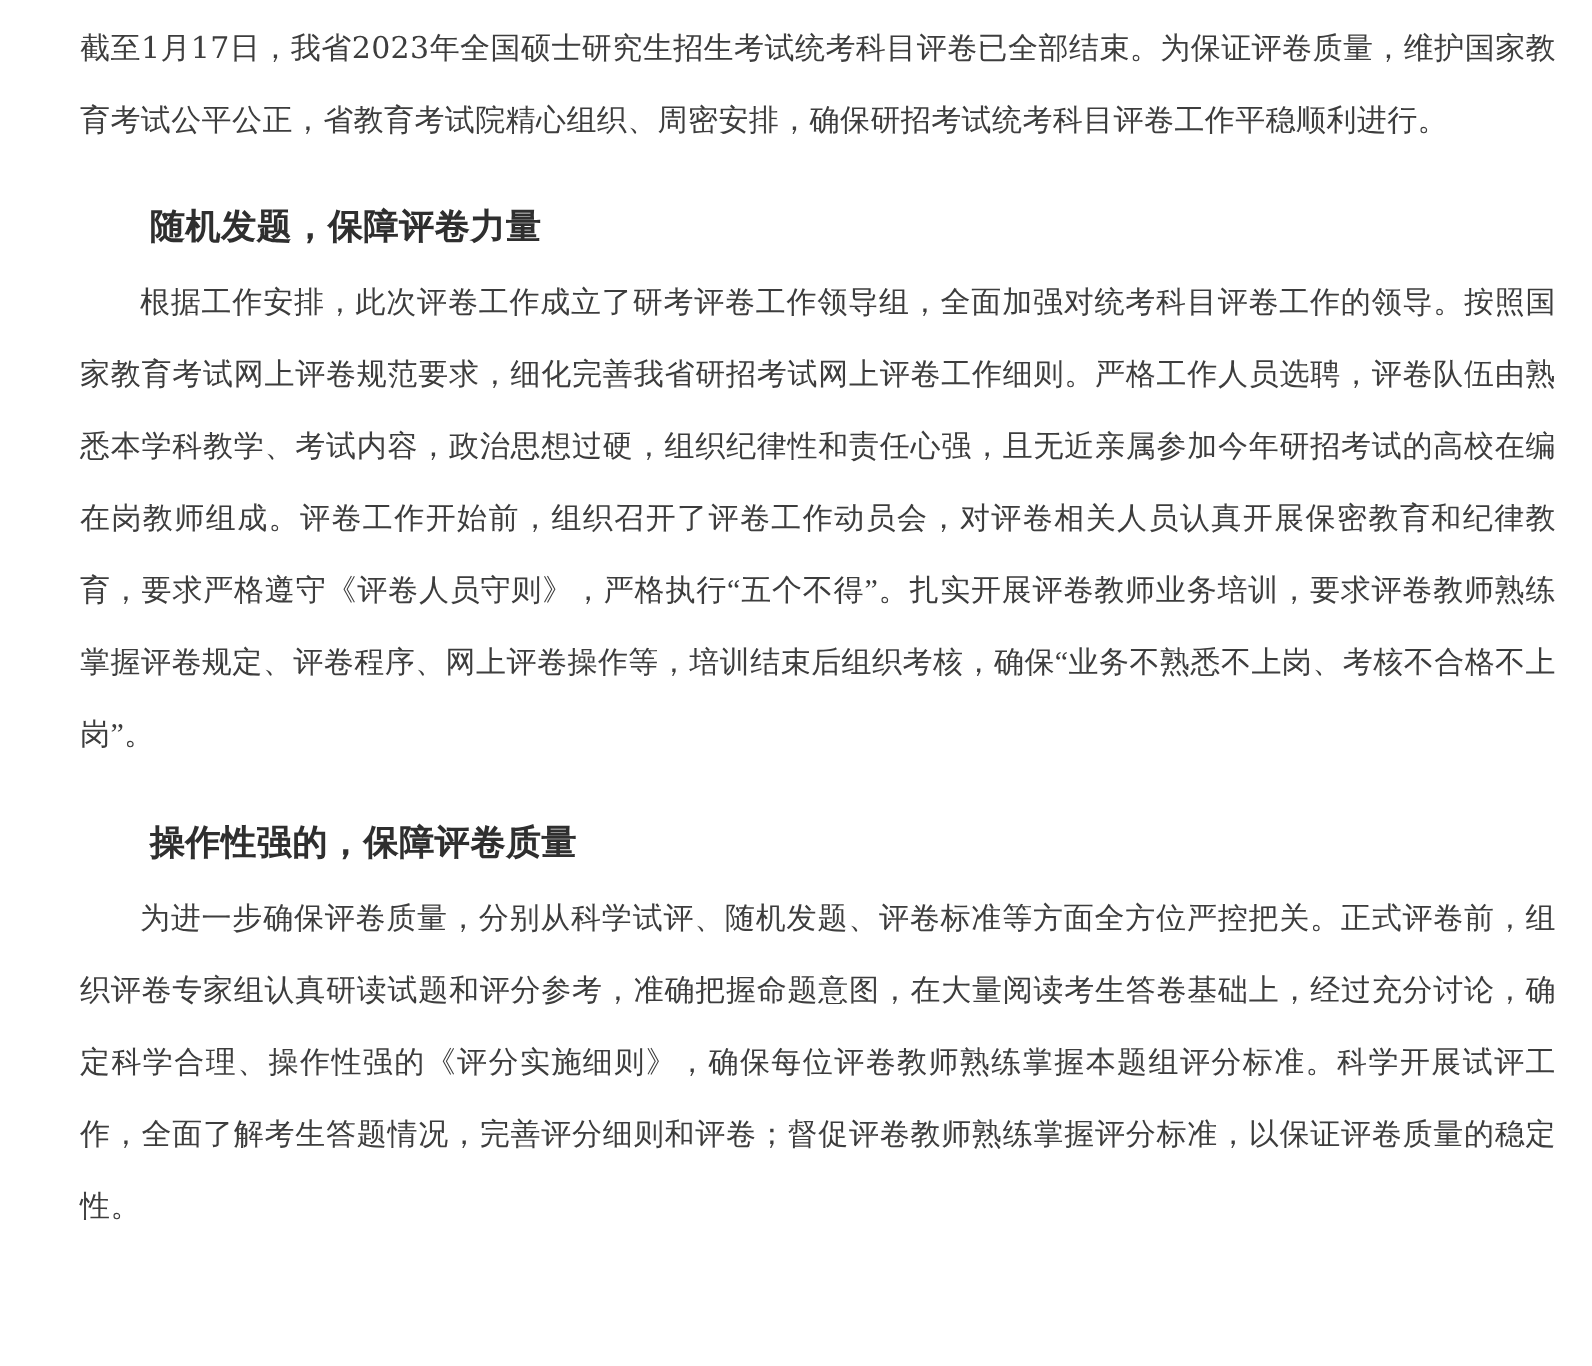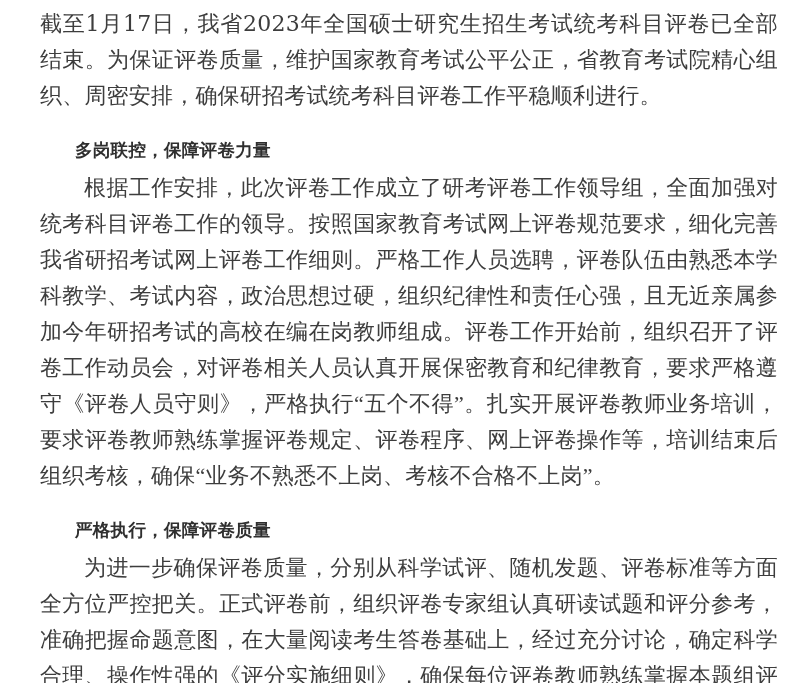--- a/index.html
+++ b/index.html
@@ -15,21 +15,21 @@
     overflow: hidden;
   }
   .page {
     width: 796px;
     height: 683px;
     box-sizing: border-box;
     padding: 6px 18px 0 40px;
   }
   p.body-text {
     margin: 0 0 0 0;
-    font-size: 22px;
+    font-size: 15px;
     line-height: 36px;
     text-align: justify;
     text-justify: inter-ideograph;
     letter-spacing: 0.2px;
     color: #3d3d3d;
     text-indent: 0;
   }
   p.indent {
     text-indent: 2em;
     font-family: Liberation Serif, serif;
@@ -44,21 +44,21 @@
     letter-spacing: 0.3px;
   }
 </style>
 </head>
 <body>
 
 <div class="page">
 
   <p class="body-text">截至1月17日，我省2023年全国硕士研究生招生考试统考科目评卷已全部结束。为保证评卷质量，维护国家教育考试公平公正，省教育考试院精心组织、周密安排，确保研招考试统考科目评卷工作平稳顺利进行。</p>
 
-  <h3 class="section-heading">多岗联控，保障评卷力量</h3>
+  <h3 class="section-heading">随机发题，保障评卷力量</h3>
 
   <p class="body-text indent">根据工作安排，此次评卷工作成立了研考评卷工作领导组，全面加强对统考科目评卷工作的领导。按照国家教育考试网上评卷规范要求，细化完善我省研招考试网上评卷工作细则。严格工作人员选聘，评卷队伍由熟悉本学科教学、考试内容，政治思想过硬，组织纪律性和责任心强，且无近亲属参加今年研招考试的高校在编在岗教师组成。评卷工作开始前，组织召开了评卷工作动员会，对评卷相关人员认真开展保密教育和纪律教育，要求严格遵守《评卷人员守则》，严格执行“五个不得”。扎实开展评卷教师业务培训，要求评卷教师熟练掌握评卷规定、评卷程序、网上评卷操作等，培训结束后组织考核，确保“业务不熟悉不上岗、考核不合格不上岗”。</p>
 
-  <h3 class="section-heading">严格执行，保障评卷质量</h3>
+  <h3 class="section-heading">操作性强的，保障评卷质量</h3>
 
   <p class="body-text indent">为进一步确保评卷质量，分别从科学试评、随机发题、评卷标准等方面全方位严控把关。正式评卷前，组织评卷专家组认真研读试题和评分参考，准确把握命题意图，在大量阅读考生答卷基础上，经过充分讨论，确定科学合理、操作性强的《评分实施细则》，确保每位评卷教师熟练掌握本题组评分标准。科学开展试评工作，全面了解考生答题情况，完善评分细则和评卷；督促评卷教师熟练掌握评分标准，以保证评卷质量的稳定性。</p>
 
 </div>
 
 </body></html>

